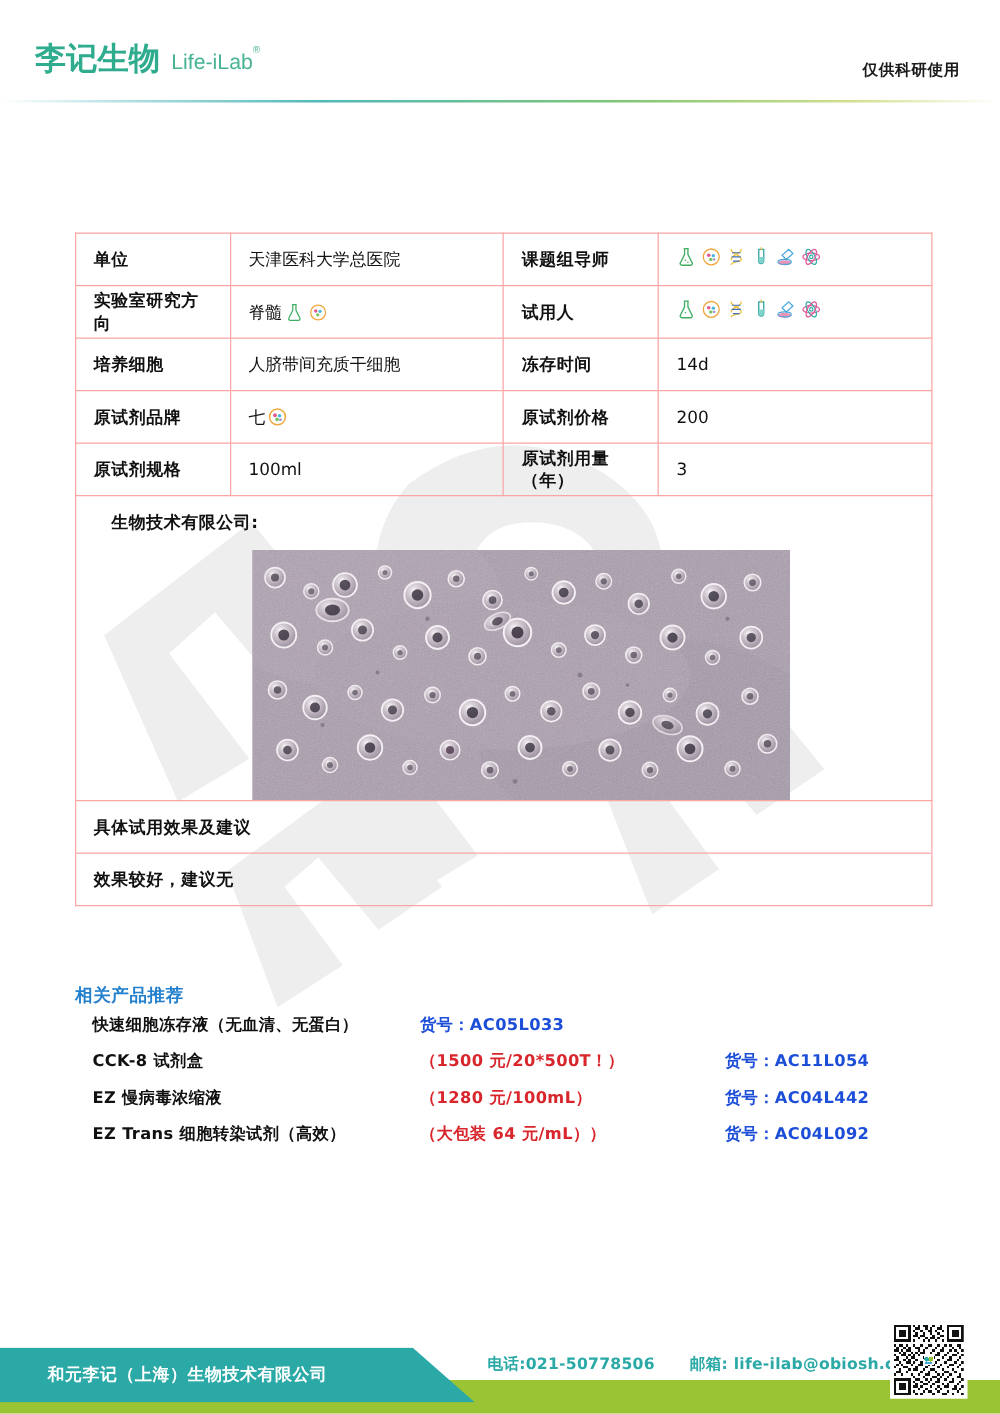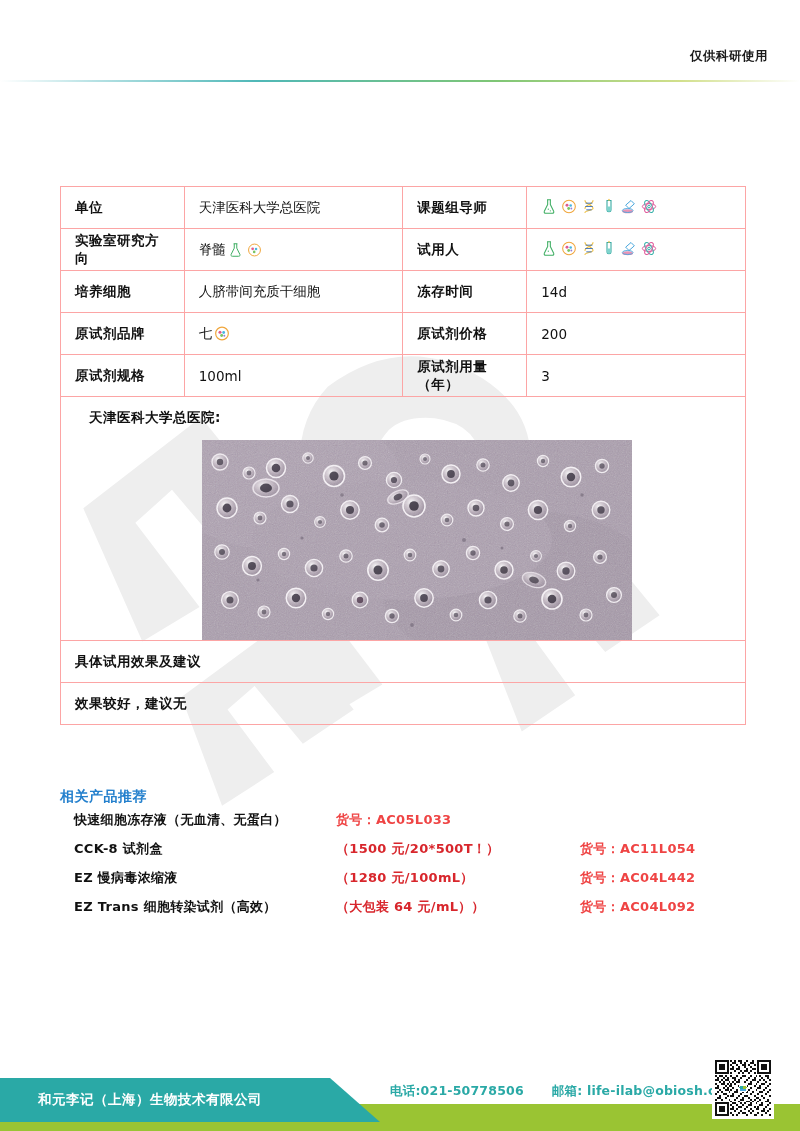--- a/index.html
+++ b/index.html
@@ -197,21 +197,21 @@
     display: flex;
     align-items: center;
     margin-bottom: 11px;
     padding-left: 14px;
     font-family: "DejaVu Sans", "Liberation Sans", sans-serif;
     font-size: 13px;
     font-weight: bold;
   }
   .rec-name { width: 262px; color: #111; letter-spacing: 0.3px; }
   .rec-price { width: 244px; color: #d8262c; letter-spacing: 0.3px; }
-  .rec-sku { color: #ef4444; letter-spacing: 0.3px; }
+  .rec-sku { color: #1d4ed8; letter-spacing: 0.3px; }
 
   
   .footer {
     position: absolute;
     left: 0; bottom: 0;
     width: 800px; height: 76px;
     z-index: 3;
   }
   .footer-green {
     position: absolute;
@@ -267,20 +267,24 @@
         <polygon points="210,250 350,200 400,330 335,345 300,260 255,280 290,380 225,395"></polygon>
         <path d="M330,80 q90,-30 150,40 q55,68 -10,140 q-62,66 -140,25 q-70,-38 -55,-120 q10,-60 55,-85 z
                  M375,140 q-35,20 -28,60 q8,42 50,45 q42,2 55,-40 q12,-42 -30,-62 q-28,-12 -47,-3 z"></path>
         <polygon points="400,330 530,285 575,400 512,418 480,340 440,358 470,450 408,468"></polygon>
         <polygon points="95,330 215,290 255,395 196,412 168,342 135,356 160,430 100,446"></polygon>
       </g>
     </svg>
   </div>
 
   <div class="header">
+    <div class="logo-wrap">
+      <span class="logo-cn">李记生物</span>
+      <span class="logo-en"><span>Life-iLab</span><sup>®</sup></span>
+    </div>
     <div class="header-note">仅供科研使用</div>
     <div class="divider"></div>
   </div>
 
 
   <table class="form-table">
     <tbody>
       <tr>
         <td class="lab">单位</td>
         <td class="val">天津医科大学总医院</td>
@@ -407,21 +411,21 @@
       <tr>
         <td class="lab">原试剂规格</td>
         <td class="val">100ml</td>
         <td class="lab2">原试剂用量（年）</td>
         <td class="val2">3</td>
       </tr>
 
       <tr>
         <td class="img-cell" colspan="4">
           <div class="img-cell-inner">
-            <div class="img-cap">天津医科大学总医院:</div>
+            <div class="img-cap">生物技术有限公司:</div>
             <div class="micro-wrap">
               <svg class="micro-svg" viewBox="0 0 430 200" xmlns="http://www.w3.org/2000/svg">
                 <defs>
                   <radialGradient id="cellg" cx="38%" cy="33%" r="68%">
                     <stop offset="0%" stop-color="#ffffff" stop-opacity="0.95"></stop>
                     <stop offset="52%" stop-color="#d8cfd6" stop-opacity="0.55"></stop>
                     <stop offset="100%" stop-color="#8d8090" stop-opacity="0.45"></stop>
                   </radialGradient>
                   <filter id="bgnoise">
                       <feTurbulence type="fractalNoise" baseFrequency="0.9" numOctaves="3" result="n"></feTurbulence>

